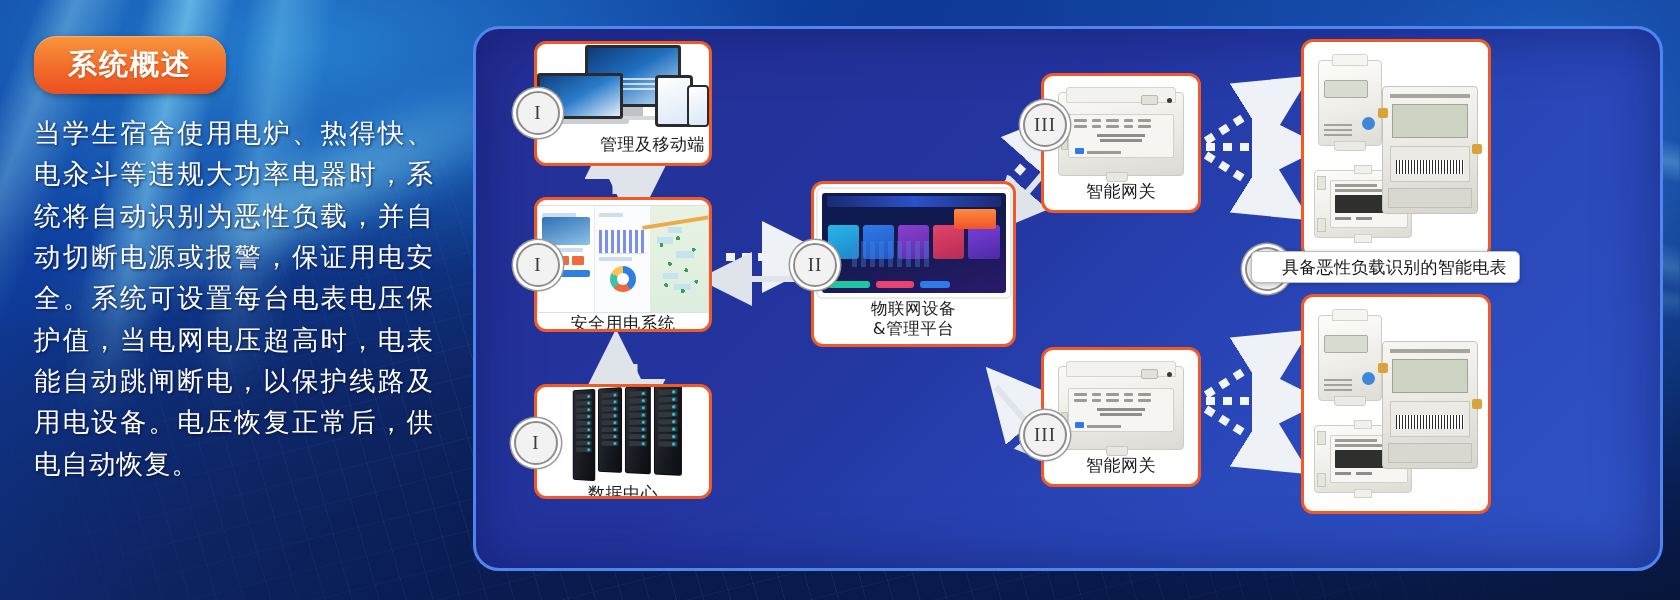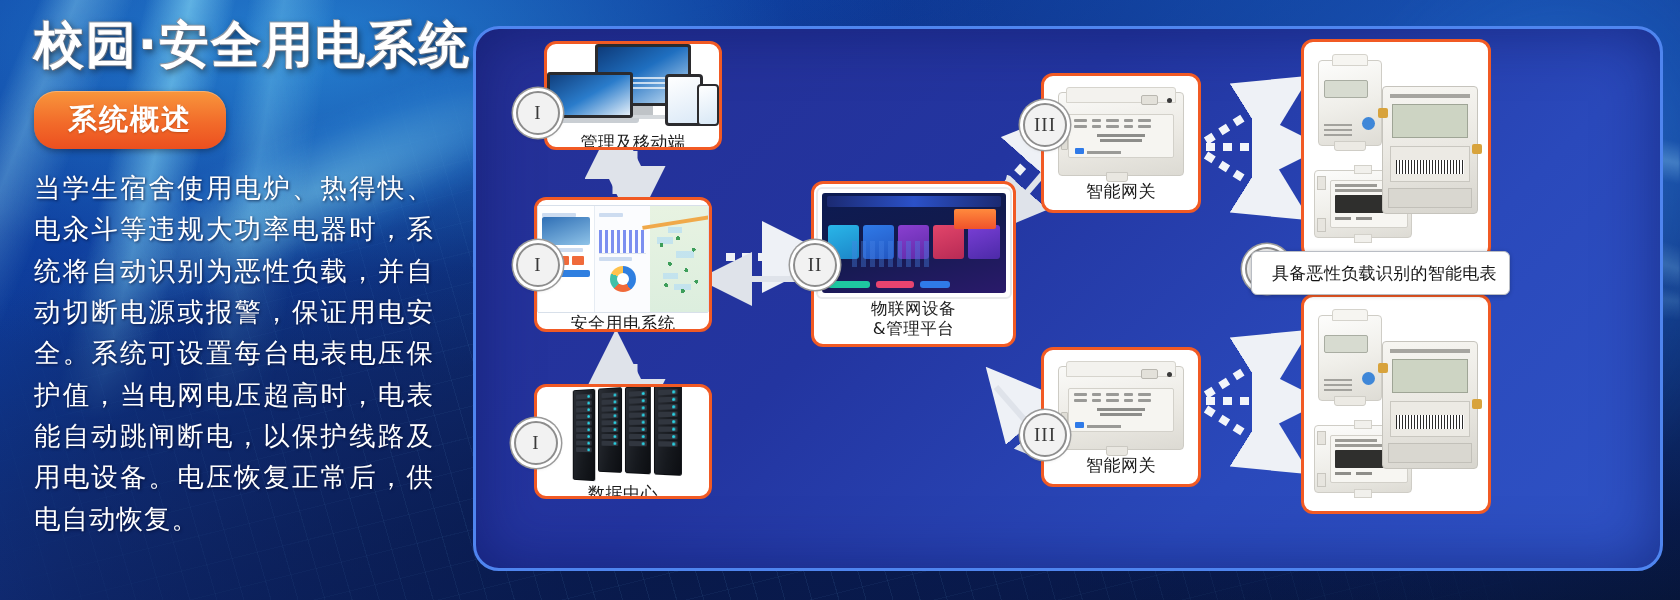--- a/index.html
+++ b/index.html
@@ -270,39 +270,38 @@
   .meter-3p .scr.a { left:-4px; top:22px;} .meter-3p .scr.b { right:-4px; top:58px;}
 
   
   .arrow-svg { position: absolute; overflow: visible; }
 
   
   #iv-callout {
     position: absolute; z-index: 12;
     display: flex; align-items: center; gap: 8px;
     background: #ffffff; border: 1px solid #b9bdc4; border-radius: 6px;
-    padding: 6px 12px 6px 20px; height: 44px;
+    padding: 6px 12px 6px 30px; height: 32px;
     box-shadow: 0 1px 4px rgba(0,0,0,0.25);
   }
   #iv-callout .txt {
     font-family: "DejaVu Sans", "Liberation Sans", sans-serif;
     font-size: 17px; color: #141414; white-space: nowrap; letter-spacing: 0.3px;
   }
 </style>
 </head>
 <body>
 
 <div id="bg">
   <div id="bg-swoosh"></div>
   <div id="bg-swoosh2"></div>
   <div id="bg-rays-right"></div>
 </div>
 
 <div id="left-col">
-  <div id="page-title">校园·安全用电系统</div>
   <div id="overview-badge">系统概述</div>
   <div id="overview-body">当学生宿舍使用电炉、热得快、电汆斗等违规大功率电器时，系统将自动识别为恶性负载，并自动切断电源或报警，保证用电安全。系统可设置每台电表电压保护值，当电网电压超高时，电表能自动跳闸断电，以保护线路及用电设备。电压恢复正常后，供电自动恢复。</div>
 </div>
 
 <div id="diagram">
 
   <svg class="arrow-svg" style="left:0; top:0; width:1190px; height:545px;">
     <defs>
       <marker id="ah-solid" markerWidth="9" markerHeight="9" refX="4" refY="4.5" orient="auto">
         <path d="M0,0 L9,4.5 L0,9 Z" fill="#dfe3ea"></path>
@@ -350,21 +349,21 @@
     </g>
 
     <g>
       <line x1="855" y1="118" x2="950" y2="118" stroke="#dde2ea" stroke-width="7" stroke-dasharray="7 7" marker-end="url(#ah-dot)"></line>
     </g>
     <g>
       <line x1="855" y1="372" x2="950" y2="372" stroke="#dde2ea" stroke-width="7" stroke-dasharray="7 7" marker-end="url(#ah-dot)"></line>
     </g>
   </svg>
 
-  <div class="node" style="left:68px; top:12px; width:178px; height:109px;">
+  <div class="node" style="left:58px; top:12px; width:178px; height:125px;align-items:flex-end;">
     <div class="node-img">
       <div class="devices-multi">
         <div class="dev-monitor">
             <div class="scr">
               <div class="scr-lines"></div>
             </div>
             <div class="stand"></div>
           </div>
         <div class="dev-laptop">
             <div class="lid">

